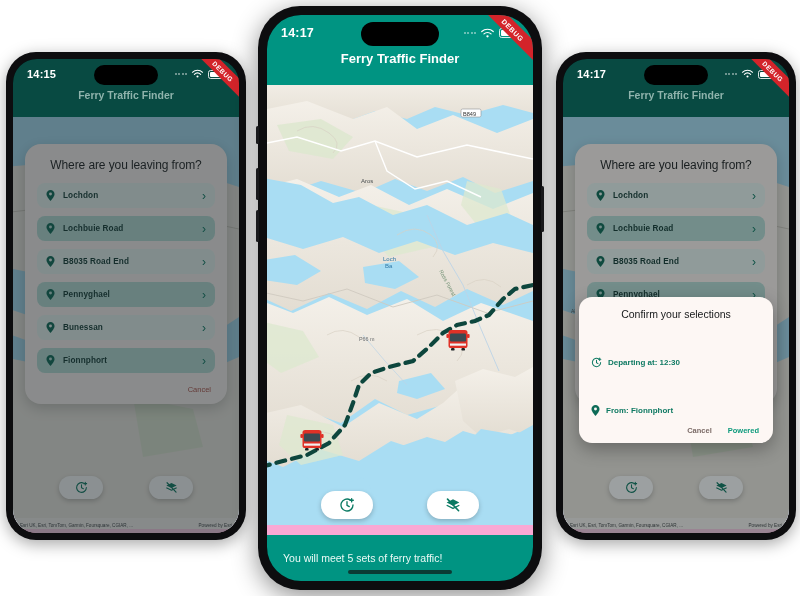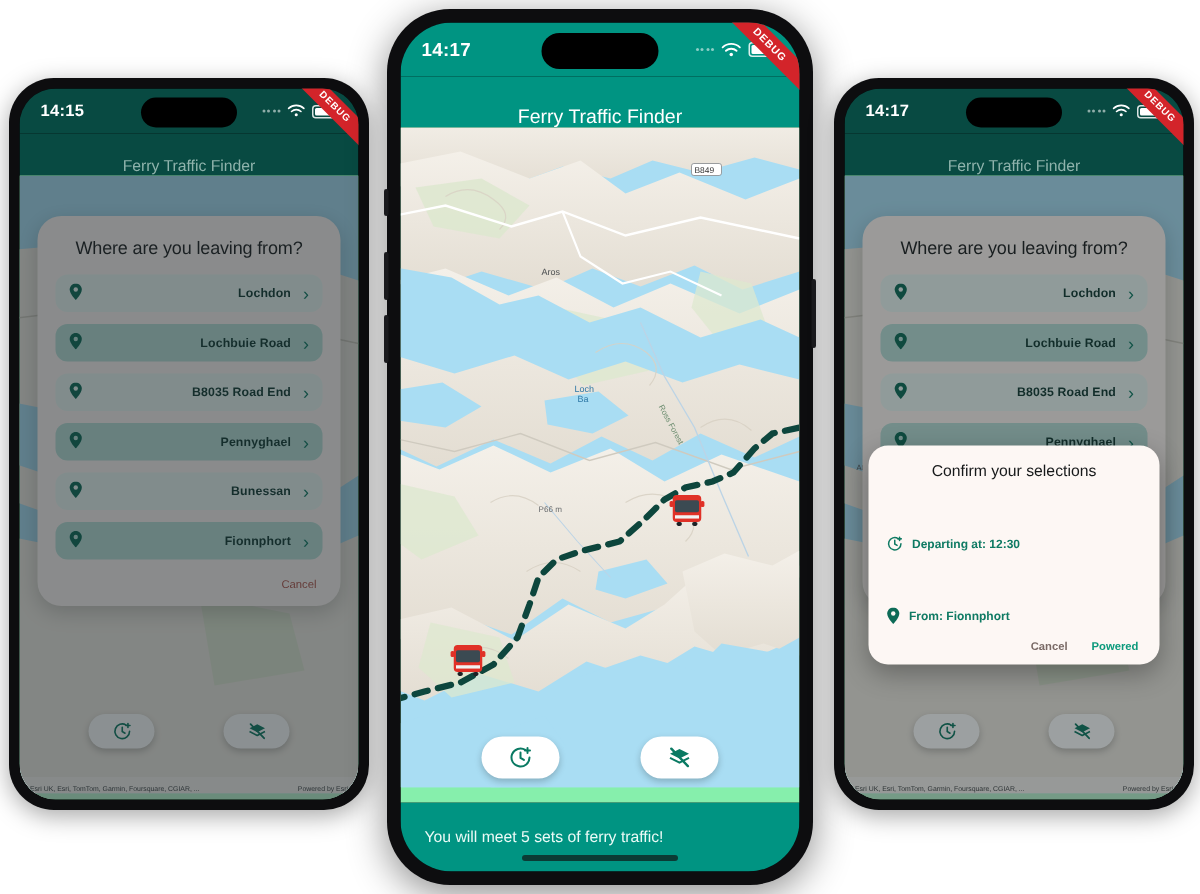--- a/index.html
+++ b/index.html
@@ -52,26 +52,26 @@
   .batt::before { content:""; position:absolute; right:-3px; top:2.5px; width:1.5px; height:3px;
                   background: rgba(255,255,255,.85); border-radius: 0 1px 1px 0; }
 
   
   .debug-ribbon { position: absolute; right: -22px; top: 6px; width: 76px; height: 13px;
                   background: #d3242a; transform: rotate(45deg);
                   color: #fff; font-size: 6.5px; font-weight: 700; letter-spacing: .6px;
                   display: flex; align-items: center; justify-content: center; }
 
   
-  .appbar { flex: 0 0 auto; height: 34px; display:flex; align-items:flex-end; justify-content:center;
-            color: #fff; font-size: 13px; }
+  .appbar { flex: 0 0 auto; height: 34px; display:flex; align-items:flex-start; justify-content:center;
+            color: #fff; font-size: 13px; font-weight: bold; }
   .appbar.sm { height: 28px; font-size: 10.5px; }
 
   
-  .mapwrap { position: relative; flex: 1 1 auto; overflow: hidden; background: #86efac; }
+  .mapwrap { position: relative; flex: 1 1 auto; overflow: hidden; background: #f9a8d4; }
   .map { position: absolute; inset: 0; }
 
   
   .footbar { flex: 0 0 auto; height: 46px; display:flex; align-items:center;
              padding: 0 16px; color:#eafaf6; font-size: 10.5px; }
   .homebar { position: absolute; left: 50%; transform: translateX(-50%); bottom: 7px;
              width: 104px; height: 4px; border-radius: 3px; background: #0b3b35; }
 
   
   .attrib { position: absolute; left: 0; right: 0; bottom: 0; height: 15px;
@@ -85,21 +85,21 @@
          justify-content:center; box-shadow: 0 2px 5px rgba(0,0,0,.22); color: #0a7a63; }
   .fab.big { width: 52px; height: 28px; }
   .fab.sm  { width: 44px; height: 23px; }
 
   
   .sheet { position: absolute; background: #fdf5f2; border-radius: 16px;
            box-shadow: 0 4px 14px rgba(0,0,0,.2); padding: 14px 12px 8px; }
   .sheet h2 { font-size: 12px; font-weight: 400; color: #1d1f20; text-align: center;
               margin-bottom: 11px; letter-spacing: -.1px; }
   .opt { display: flex; align-items: center; gap: 8px; height: 25px; border-radius: 8px;
-         padding: 0 9px; margin-bottom: 8px; text-align: right; }
+         padding: 0 9px; margin-bottom: 8px; }
   .opt.a { background: #eaf7f3; }
   .opt.b { background: #b8ded7; }
   .opt .label { font-size: 8.2px; font-weight: 700; color: #123a33; letter-spacing: .1px; flex: 1; }
   .chev { color: #0f7a63; font-size: 12px; line-height: 1; font-weight: 300; }
   .pin { flex: 0 0 auto; }
   .sheet .cancel { text-align: right; font-size: 7.5px; color: #b0534a; padding: 4px 4px 2px 0; }
 
   
   .confirm { position: absolute; background: #fdf7f4; border-radius: 13px;
              box-shadow: 0 6px 18px rgba(0,0,0,.3); padding: 11px 12px 8px; }

